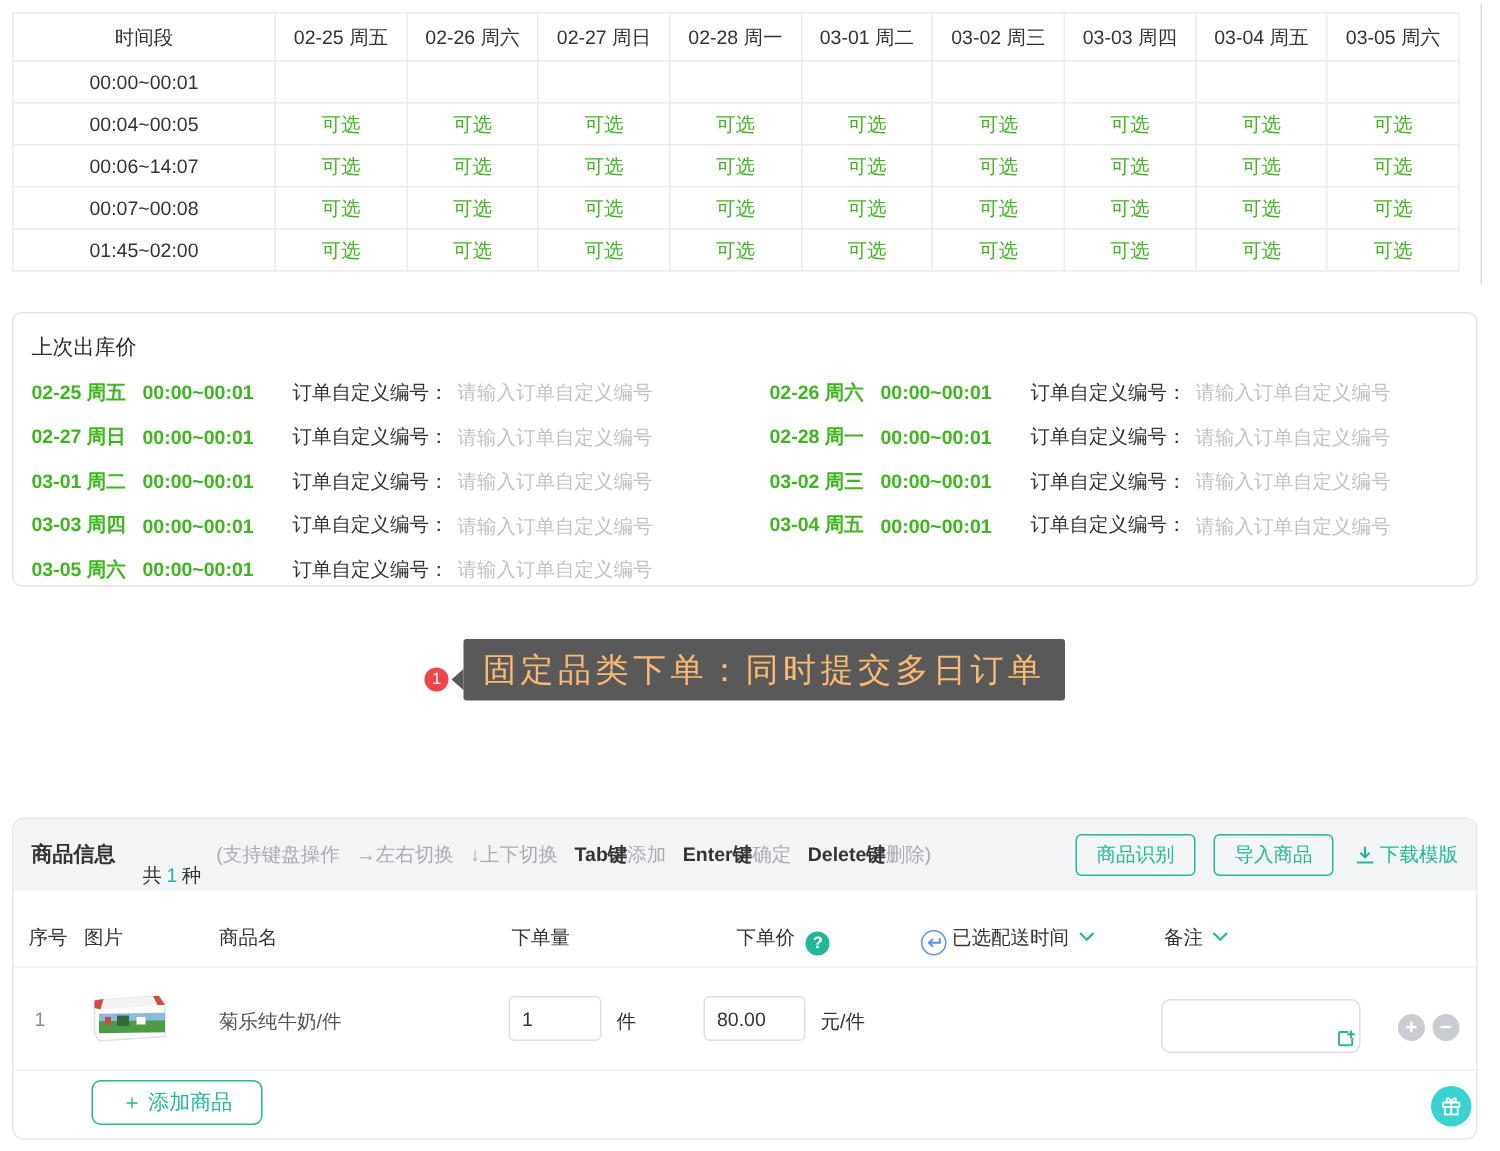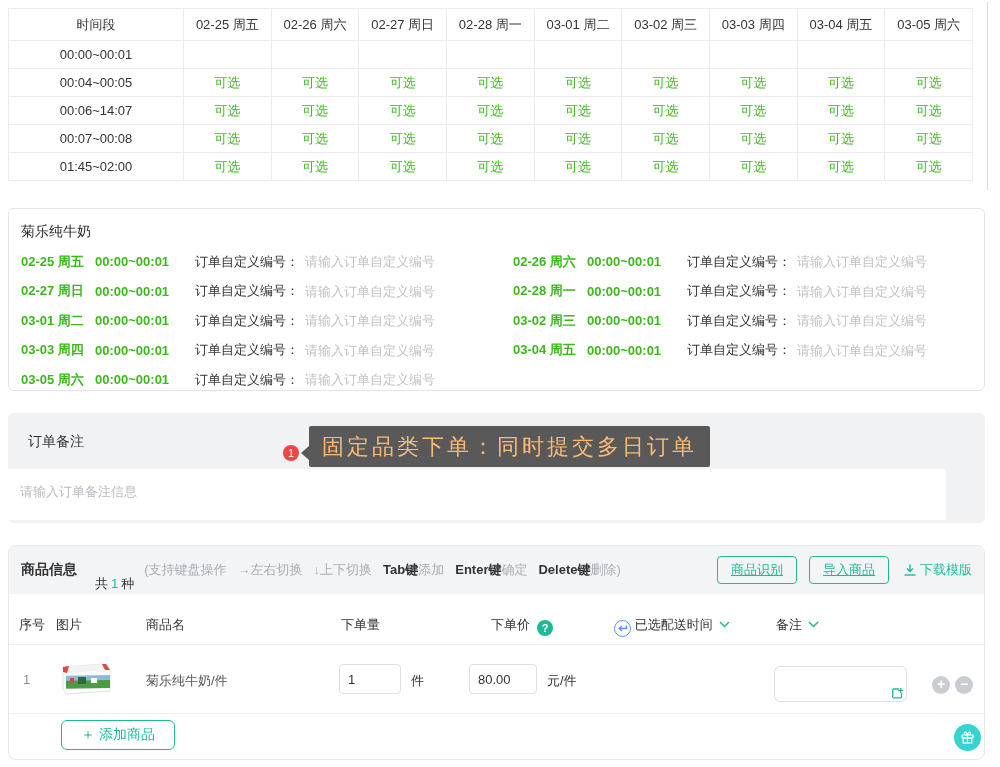--- a/index.html
+++ b/index.html
@@ -44,21 +44,21 @@
   .card4 { position:absolute; left:8px; top:545px; width:977px; height:215px; border:1px solid #e8e8e8; border-radius:8px; background:#fff; }
   .p-head { height:48px; background:#f3f4f6; border-radius:8px 8px 0 0; display:flex; align-items:center; padding:0 12px 0 12px; }
   .p-title { font-size:14px; font-weight:bold; color:#333; }
   .p-count { font-size:13px; color:#333; margin-left:18px;margin-top:28px; }
   .p-count .n { color:#20b998; margin:0 3px; }
   .p-hint { font-size:13px; color:#a9adb3; margin-left:10px; white-space:nowrap; }
   .p-hint .seg { margin-left:11px; }
   .p-hint .seg:first-child { margin-left:0; }
   .p-hint .hb { color:#333; font-weight:bold; }
   .p-spacer { flex:1; }
-  .obtn { height:28px; padding:0 13px; border:1px solid #20b998; color:#20b998; border-radius:4px; background:transparent; font-size:13px; margin-left:12px; cursor:pointer; font-family:inherit;text-decoration:underline; }
+  .obtn { height:28px; padding:0 13px; border:1px solid #20b998; color:#20b998; border-radius:4px; background:transparent; font-size:13px; margin-left:12px; cursor:pointer; font-family:inherit; }
   .dl-link { display:flex; align-items:center; color:#20b998; font-size:13px; margin-left:14px; cursor:pointer; }
   .dl-link svg { margin-right:3px; }
 
   .pcol { position:absolute; font-size:13px; color:#333; white-space:nowrap; }
   .hdr-y { top:70px; }
   .divider { position:absolute; left:0; width:977px; height:1px; background:#f0f0f0; }
   .cell-gray { color:#8a8f96; }
   .cell-name { color:#555; }
   .n-input { position:absolute; height:30px; border:1px solid #dcdfe6; border-radius:4px; font-size:13px; color:#333; padding:0 8px; outline:none; background:#fff; font-family:inherit; }
   .rm-input { position:absolute; height:36px; border:1px solid #dcdfe6; border-radius:6px; outline:none; background:#fff; font-family:inherit; }
@@ -155,21 +155,21 @@
             <td class="avail">可选</td>
             <td class="avail">可选</td>
             <td class="avail">可选</td>
           </tr>
         </tbody>
     </table>
   </div>
   <div class="vline"></div>
 
   <div class="card2">
-    <div class="sel-title">菊乐纯牛奶</div>
+    <div class="sel-title">上次出库价</div>
     <div class="sel-grid" id="sel-grid">
         <div class="entry">
           <span class="e-date">02-25 周五</span>
           <span class="e-time">00:00~00:01</span>
           <span class="e-label">订单自定义编号：</span>
           <input class="e-input" placeholder="请输入订单自定义编号" style="">
         </div>
         <div class="entry">
           <span class="e-date">02-26 周六</span>
           <span class="e-time">00:00~00:01</span>
@@ -214,24 +214,20 @@
         </div>
         <div class="entry">
           <span class="e-date">03-05 周六</span>
           <span class="e-time">00:00~00:01</span>
           <span class="e-label">订单自定义编号：</span>
           <input class="e-input" placeholder="请输入订单自定义编号" style="">
         </div>
       </div>
   </div>
 
-  <div class="card3">
-    <div class="remark-label">订单备注</div>
-    <textarea class="remark-area" placeholder="请输入订单备注信息" style=""></textarea>
-  </div>
 
   <div class="tip-group">
     <div class="tip-badge">1</div>
     <div class="tip-arrow"></div>
     <div class="tip-box">固定品类下单：同时提交多日订单</div>
   </div>
 
   <div class="card4">
     <div class="p-head">
       <span class="p-title">商品信息</span>

